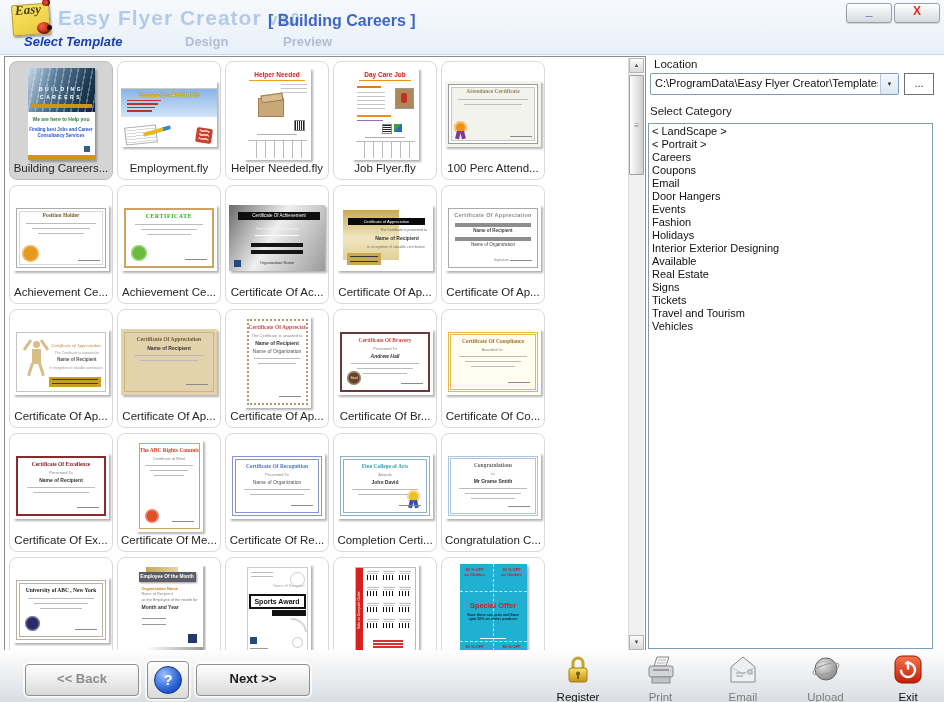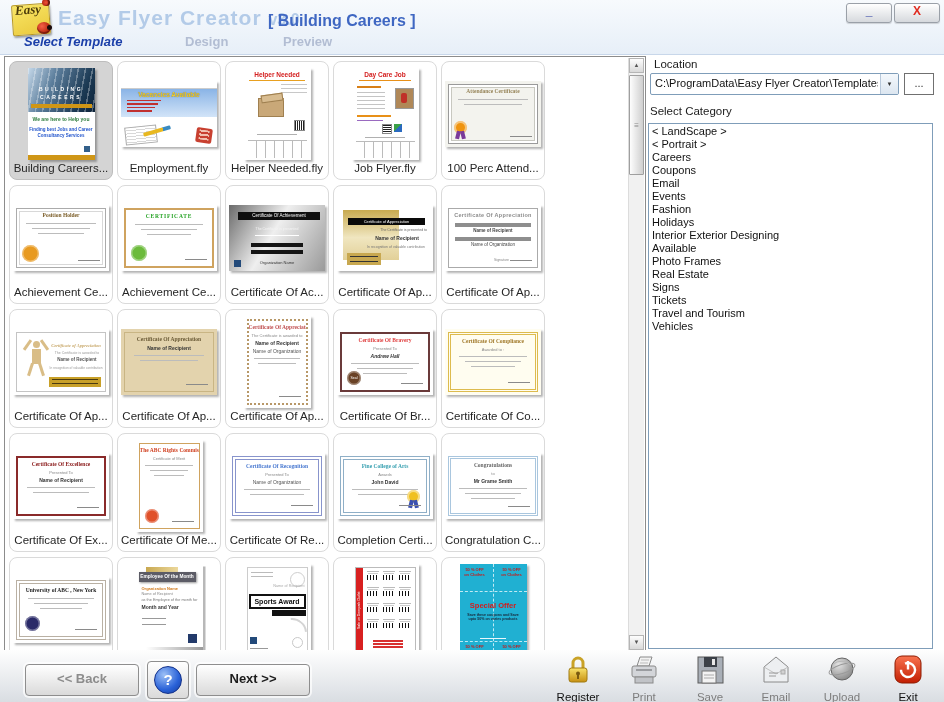--- a/index.html
+++ b/index.html
@@ -635,26 +635,26 @@
     <span class="combo-arrow">▼</span>
   </div>
   <div class="browse">...</div>
   <div class="cat-label">Select Category</div>
   <div class="listbox">
       <div class="lb-item">&lt; LandScape &gt;</div>
       <div class="lb-item">&lt; Portrait &gt;</div>
       <div class="lb-item">Careers</div>
       <div class="lb-item">Coupons</div>
       <div class="lb-item">Email</div>
+      <div class="lb-item">Door Hangers</div>
       <div class="lb-item">Events</div>
       <div class="lb-item">Fashion</div>
       <div class="lb-item">Holidays</div>
       <div class="lb-item">Interior Exterior Designing</div>
       <div class="lb-item">Available</div>
-      <div class="lb-item">Photo Frames</div>
       <div class="lb-item">Real Estate</div>
       <div class="lb-item">Signs</div>
       <div class="lb-item">Tickets</div>
       <div class="lb-item">Travel and Tourism</div>
       <div class="lb-item">Vehicles</div>
     </div>
 
   <div class="footer">
     <div class="fbtn back">&lt;&lt; Back</div>
     <div class="fbtn help">
@@ -685,31 +685,20 @@
           <polygon points="9,12 21,12 24,3 12,3" fill="#f2f2f2" stroke="#8a8a8a"></polygon>
           <line x1="13" y1="6" x2="21" y2="6" stroke="#bbb"></line>
             <line x1="12" y1="9" x2="20" y2="9" stroke="#bbb"></line>
           <rect x="4" y="12" width="24" height="11" rx="2" fill="#d3d5d9" stroke="#8a8a8a"></rect>
           <rect x="8" y="15" width="16" height="2" fill="#9a9ca0"></rect>
           <rect x="7" y="23" width="18" height="6" fill="#c1c3c7" stroke="#8a8a8a"></rect>
         </svg>
         <div class="alabel">Print</div>
       </div>
       <div class="action">
-        <svg width="30" height="33" viewBox="0 0 30 33">
-          <rect x="3" y="3" width="25" height="26" fill="#a9afb7" stroke="#5a5a5a"></rect>
-          <rect x="9" y="3" width="13" height="10" fill="#3c4148"></rect>
-          <rect x="17" y="5" width="3" height="6" fill="#e8e8e8"></rect>
-          <rect x="7" y="17" width="14" height="12" fill="#f3f3f3" stroke="#777"></rect>
-          <line x1="9" y1="21" x2="19" y2="21" stroke="#aaa"></line>
-            <line x1="9" y1="24" x2="19" y2="24" stroke="#aaa"></line>
-        </svg>
-        <div class="alabel">Save</div>
-      </div>
-      <div class="action">
         <svg width="32" height="33" viewBox="0 0 32 33">
           <polygon points="4,13 16,3 28,13 28,28 4,28" fill="#edeff1" stroke="#8a8a8a"></polygon>
           <polyline points="4,13 16,20 28,13" fill="none" stroke="#c2c2c2"></polyline>
           <line x1="9" y1="19" x2="18" y2="19" stroke="#9a9a9a"></line>
           <line x1="9" y1="22" x2="16" y2="22" stroke="#9a9a9a"></line>
           <rect x="21" y="16" width="4" height="4" fill="#d2d2d2" stroke="#aaa"></rect>
         </svg>
         <div class="alabel">Email</div>
       </div>
       <div class="action">

